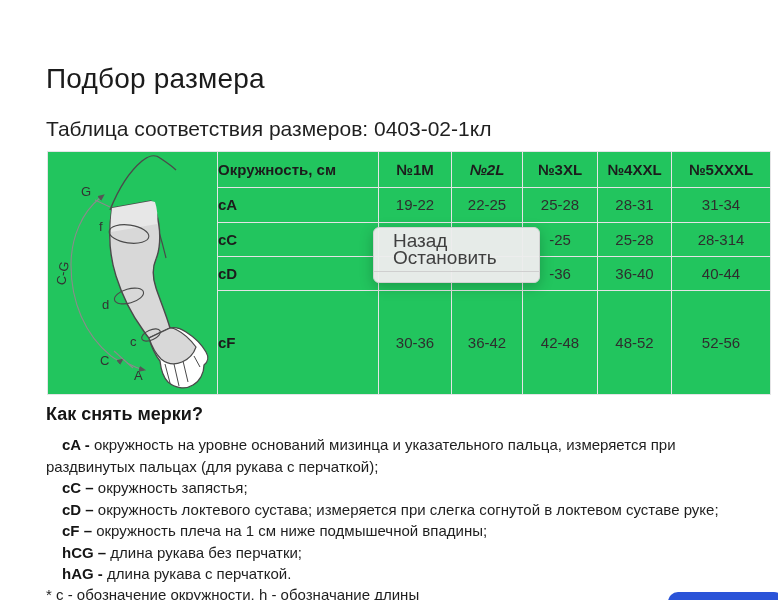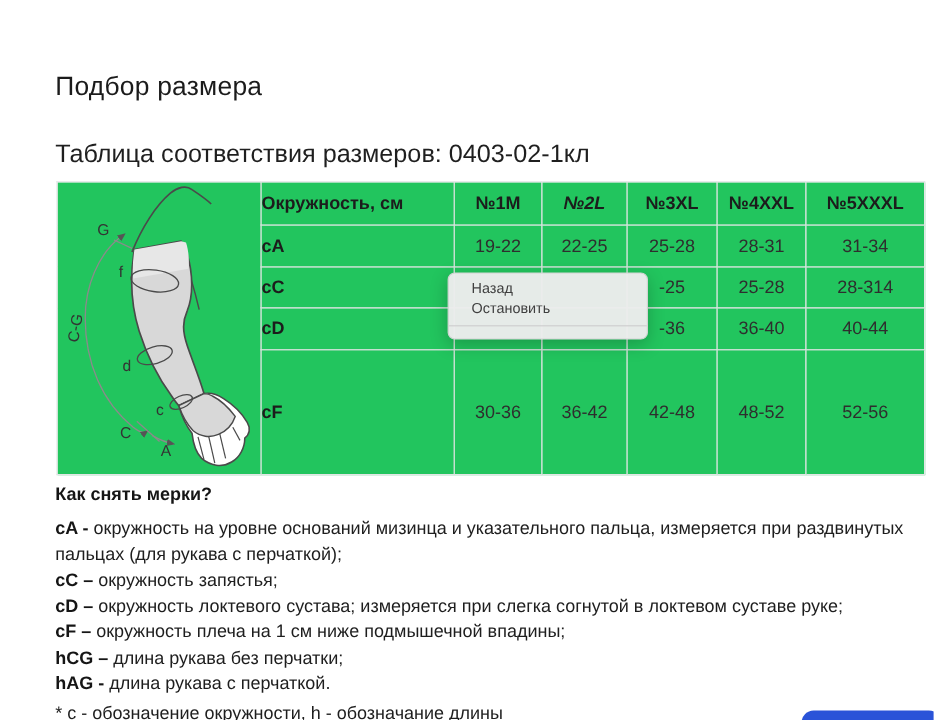--- a/index.html
+++ b/index.html
@@ -5,21 +5,21 @@
   html,body{margin:0;padding:0;}
   body{
     width:778px;height:600px;position:relative;overflow:hidden;
     background:#ffffff;
     font-family:"Liberation Sans","DejaVu Sans",sans-serif;
     color:#1c1c1c;
     -webkit-font-smoothing:antialiased;
   }
   .page-title{
     position:absolute;left:46px;top:44px;
-    font-size:22px;font-weight:500;letter-spacing:.2px;color:#1b1b1b;
+    font-size:28px;font-weight:500;letter-spacing:.2px;color:#1b1b1b;
   }
   .subtitle{
     position:absolute;left:46px;top:117px;
     font-size:21px;color:#1f1f1f;
   }
   table.size-table{
     position:absolute;left:47px;top:151px;
     border-collapse:collapse;table-layout:fixed;
     font-size:15px;color:#2b2b2b;
   }
@@ -37,30 +37,30 @@
   .w1{width:72px;} .w2{width:70px;font-style:italic;} .w3{width:74px;} .w4{width:73px;} .w5{width:98px;}
   tr.r-head{height:36px;} tr.r-std{height:34px;} tr.r-big{height:103px;}
 
   
   .ctx-menu{
     position:absolute;left:373px;top:227px;width:165px;
     background:rgba(236,236,236,.97);
     border:1px solid #d2d2d2;border-radius:6px;
     box-shadow:0 4px 14px rgba(0,0,0,.22);
     padding:4px 0 5px 0;
-    font-size:12px;color:#3f3f3f;z-index:5;
+    font-size:19px;color:#3f3f3f;z-index:5;
   }
   .ctx-item{height:17px;line-height:17px;padding:0 10px 0 19px;white-space:nowrap;cursor:default;}
   .ctx-sep{height:1px;background:#cfcfcf;margin:5px 0;}
 
   
   .guide{position:absolute;left:46px;top:404px;width:716px;font-size:15px;color:#1e1e1e;}
-  .guide h2{font-size:15px;font-weight:700;margin:0 0 9px 0;color:#151515;}
+  .guide h2{font-size:18px;font-weight:700;margin:0 0 9px 0;color:#151515;}
   .guide p{margin:0;line-height:21.5px;}
-  .guide b{font-weight:700;color:#151515;}
+  .guide b{font-weight:700;color:#151515;margin-left:16px;}
   .footnote{position:absolute;left:46px;top:586px;font-size:15px;color:#1e1e1e;white-space:nowrap;}
 
   
   .blue-btn{
     position:absolute;left:668px;top:592px;width:116px;height:14px;
     border-radius:10px 10px 0 0;
   }
 
   svg text{font-family:"Liberation Sans","DejaVu Sans",sans-serif;font-size:13px;fill:#333;}
 </style>

